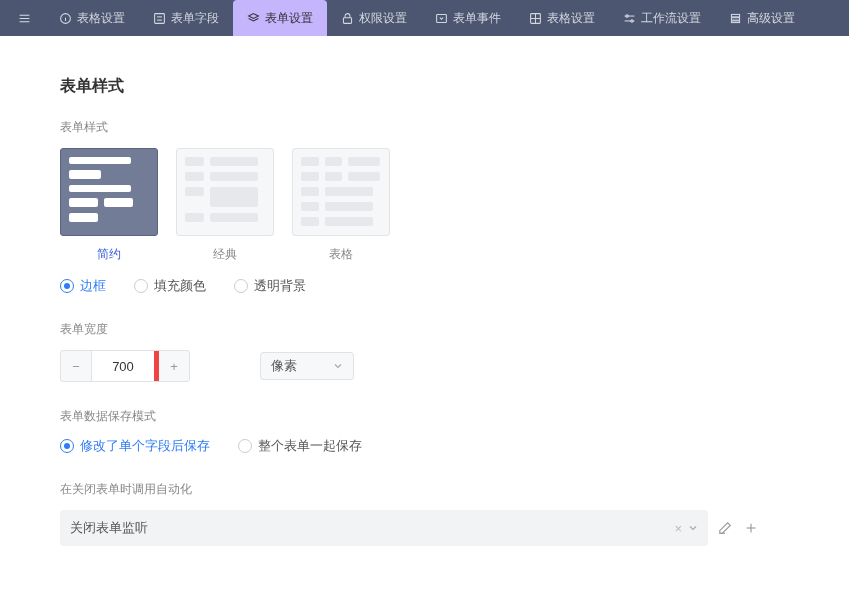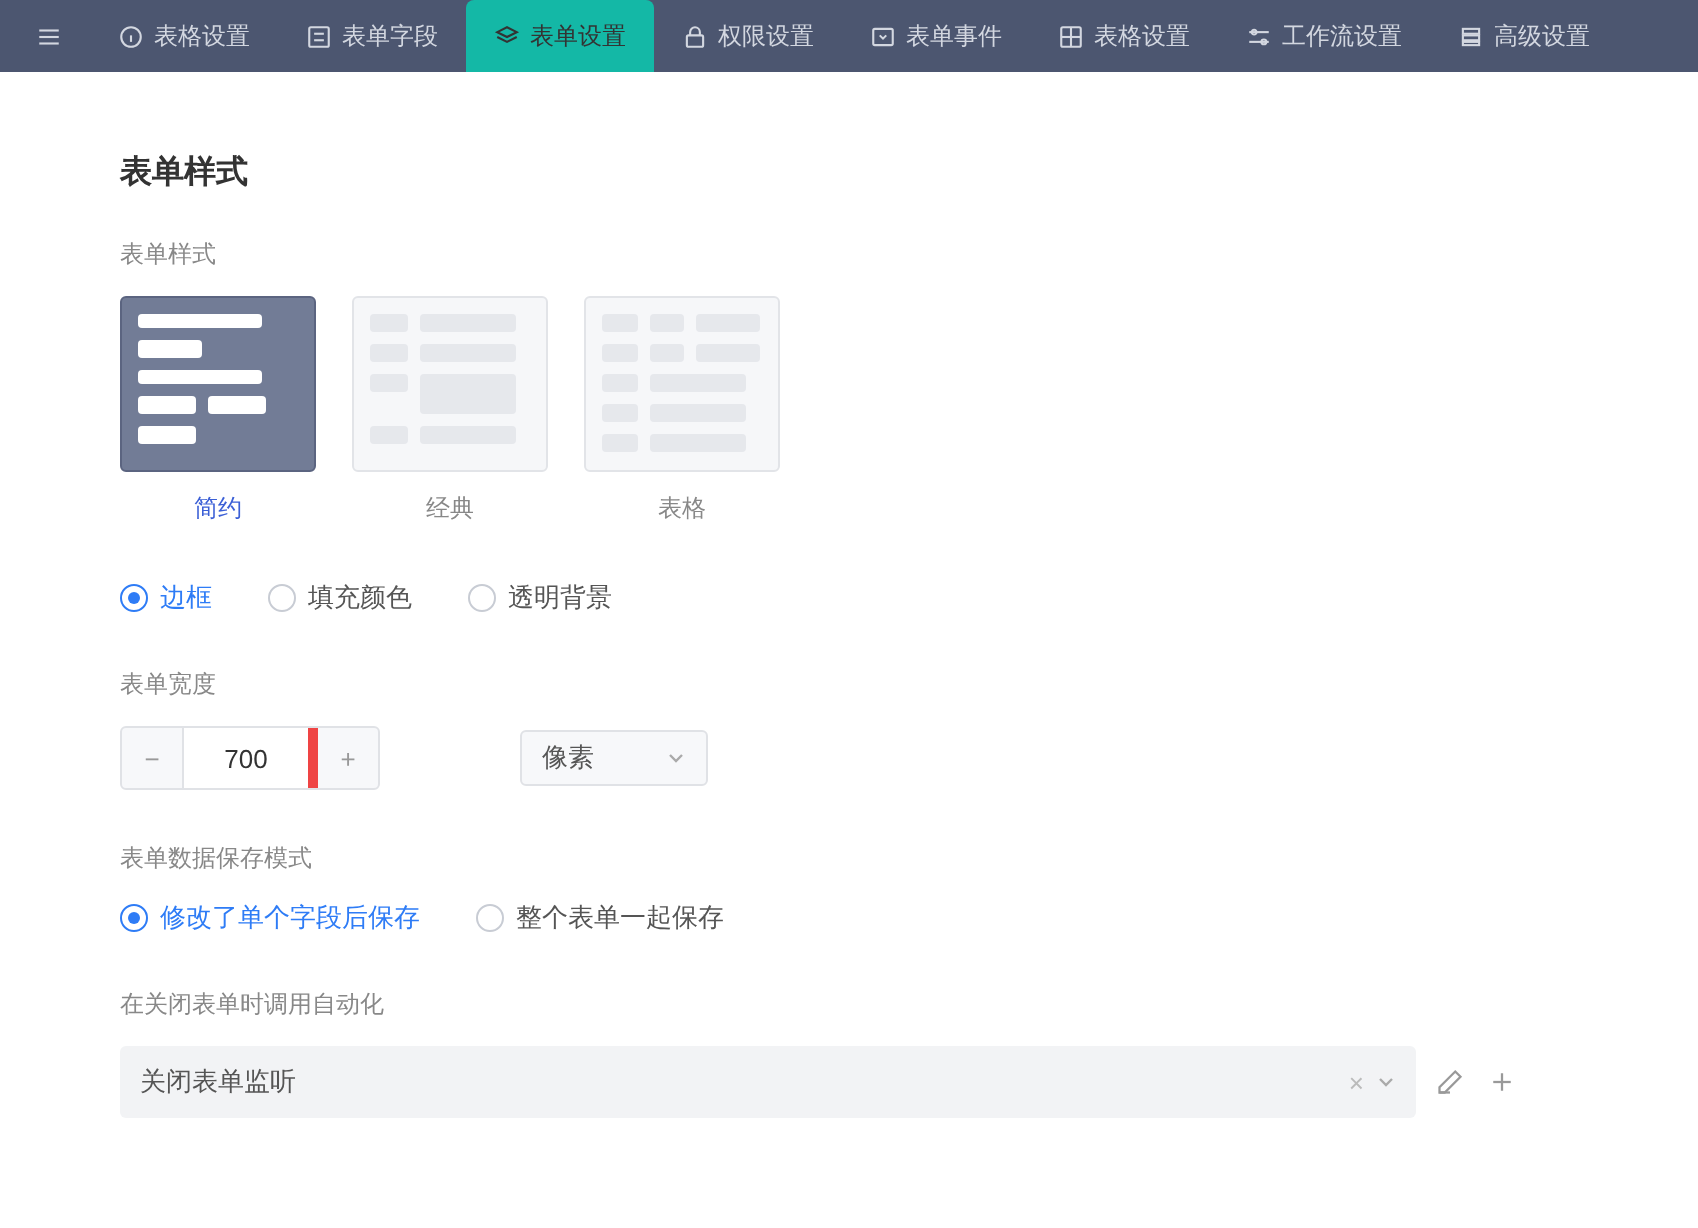--- a/index.html
+++ b/index.html
@@ -20,21 +20,21 @@
       color: #d3d7e0;
       padding: 0 14px;
       height: 36px;
       display: flex;
       align-items: center;
       gap: 5px;
       cursor: pointer;
       font-size: 12px;
     }
     .tab.active {
-      background: #14b8a6;
+      background: #c4b5fd;
       color: #333;
       border-radius: 4px 4px 0 0;
     }
     .tab svg { width: 13px; height: 13px; flex-shrink: 0; }
     .tab.active svg { stroke: #333; }
     .tab:not(.active) svg { stroke: #d3d7e0; }
 
     .content {
       padding: 40px 60px;
       max-width: 820px;
@@ -47,21 +47,21 @@
     }
     .field-label {
       font-size: 12px;
       color: #888;
       margin-bottom: 12px;
     }
 
     .style-options {
       display: flex;
       gap: 18px;
-      margin-bottom: 27px;
+      margin-bottom: 14px;
     }
     .style-option {
       display: flex;
       flex-direction: column;
       align-items: center;
       gap: 10px;
       cursor: pointer;
     }
     .preview {
       width: 98px;

